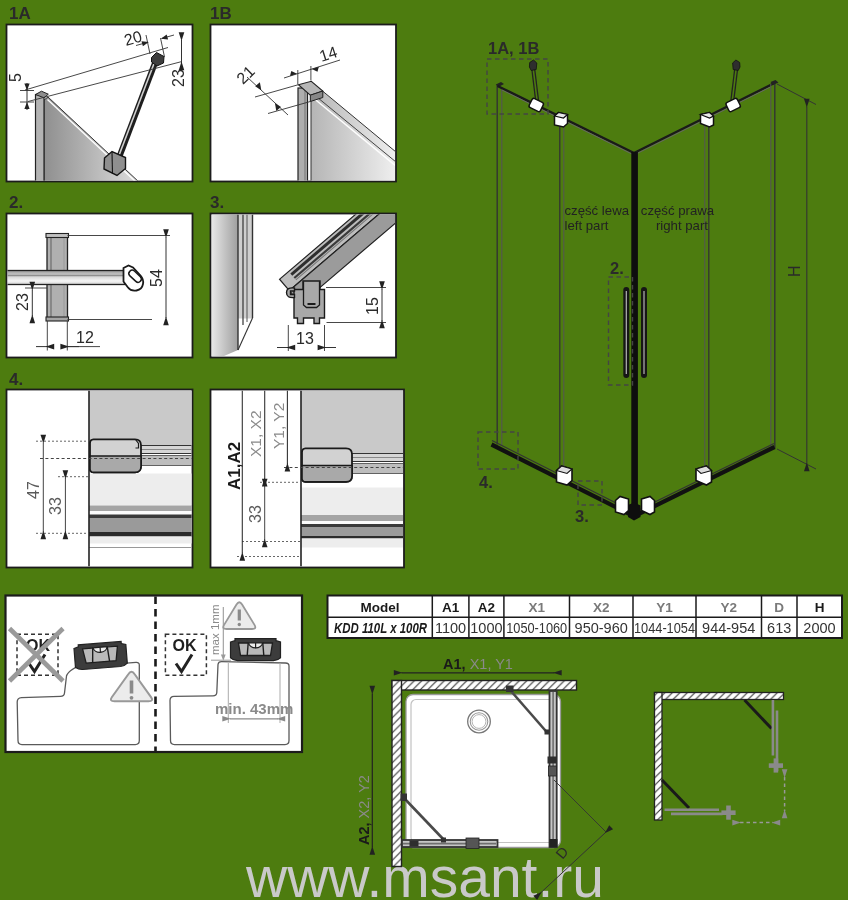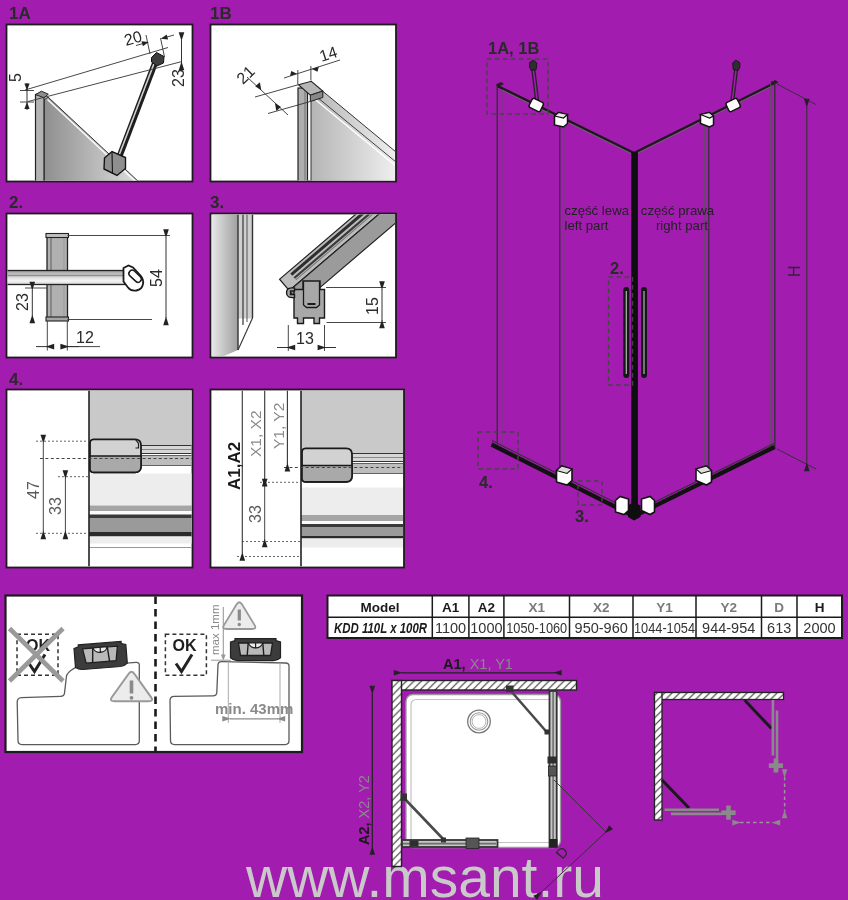--- a/index.html
+++ b/index.html
@@ -1,16 +1,16 @@
 <!DOCTYPE html>
 <html><head>
 <meta charset="utf-8">
 <style>
   html,body{margin:0;padding:0;background:#ffffff;}
-  .page{position:relative;width:848px;height:900px;overflow:hidden;background:#a21caf;
+  .page{position:relative;width:848px;height:900px;overflow:hidden;background:#4d7c0f;
         font-family:"Liberation Sans", sans-serif;}
   svg text{font-family:"Liberation Sans", sans-serif;}
 </style>
 </head>
 <body>
 <div class="page">
 <svg width="848" height="900" viewBox="0 0 848 900">
 <defs>
   <linearGradient id="glassA" x1="0" y1="0" x2="1" y2="0">
     <stop offset="0" stop-color="#8f8f8f"></stop>

